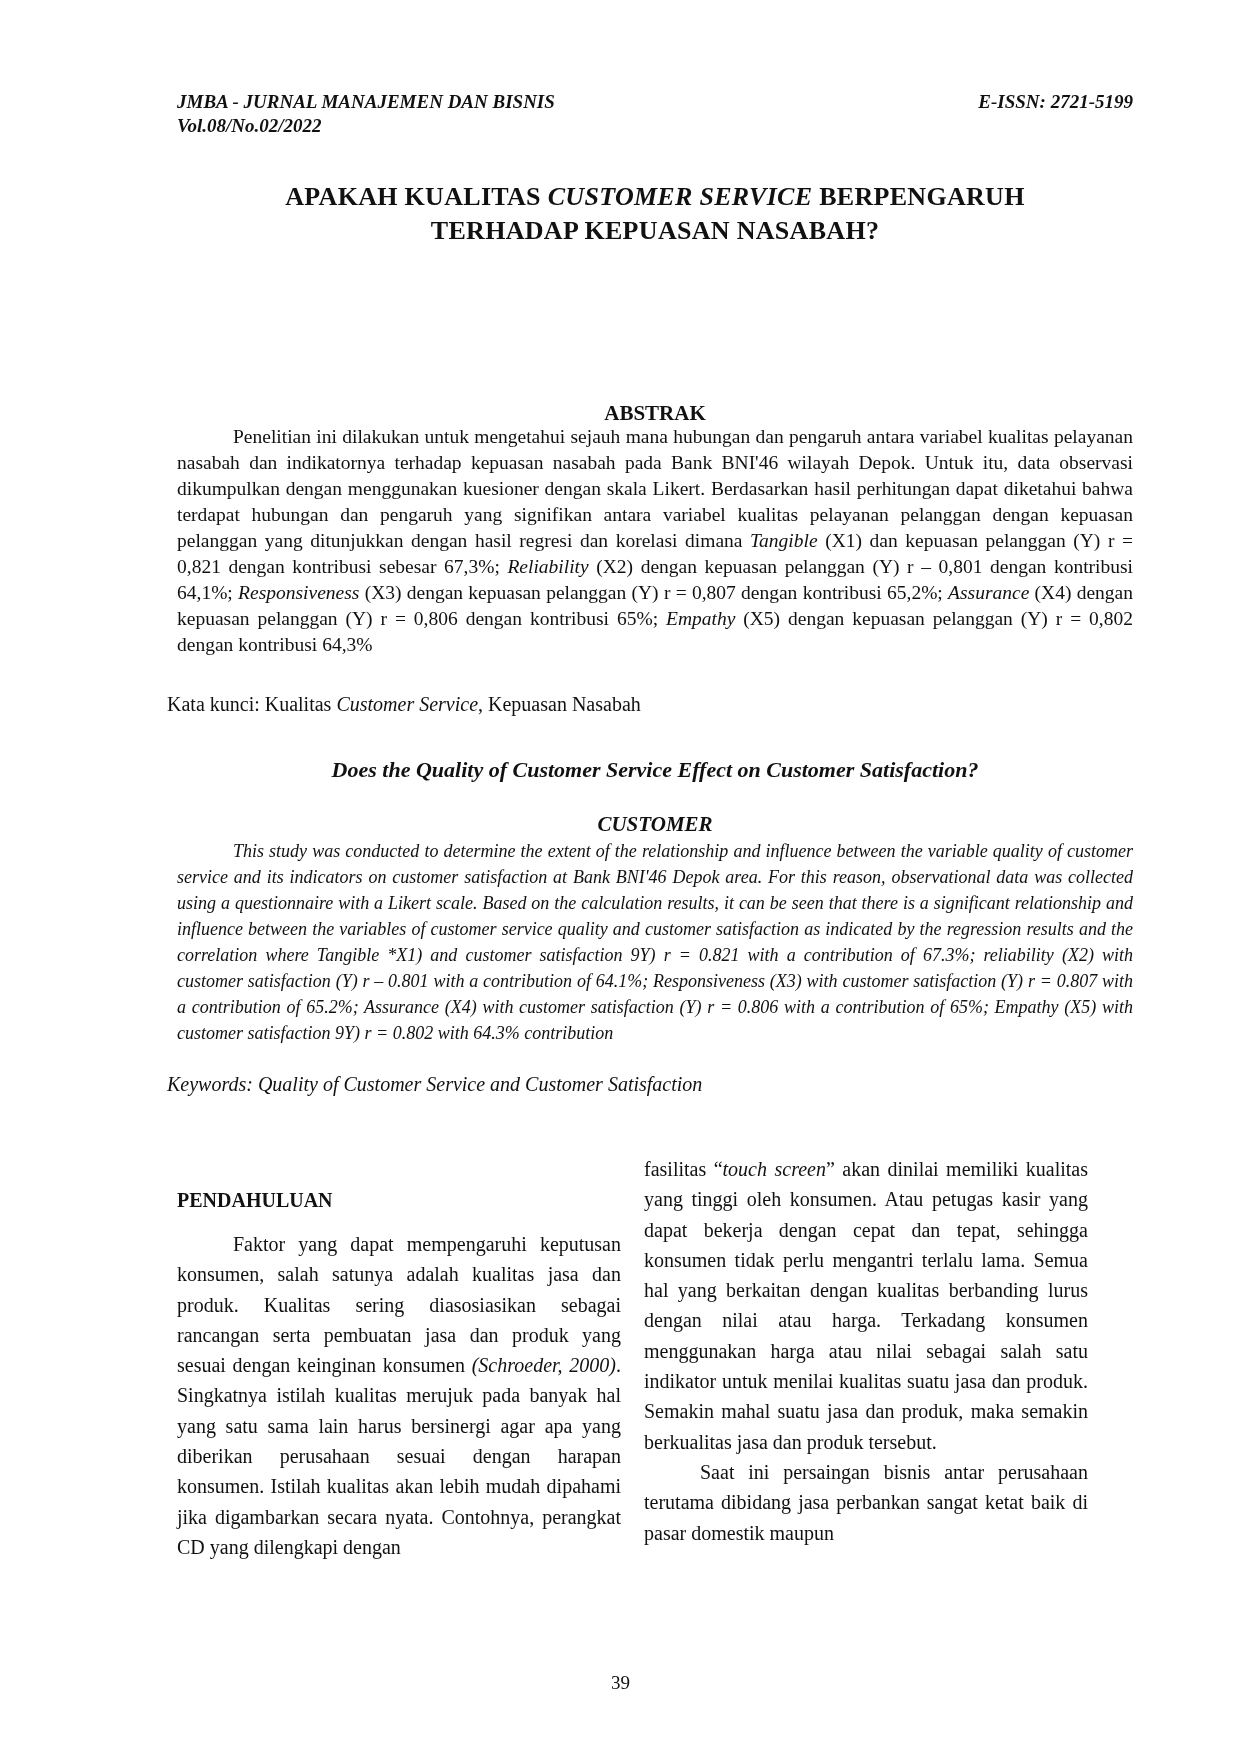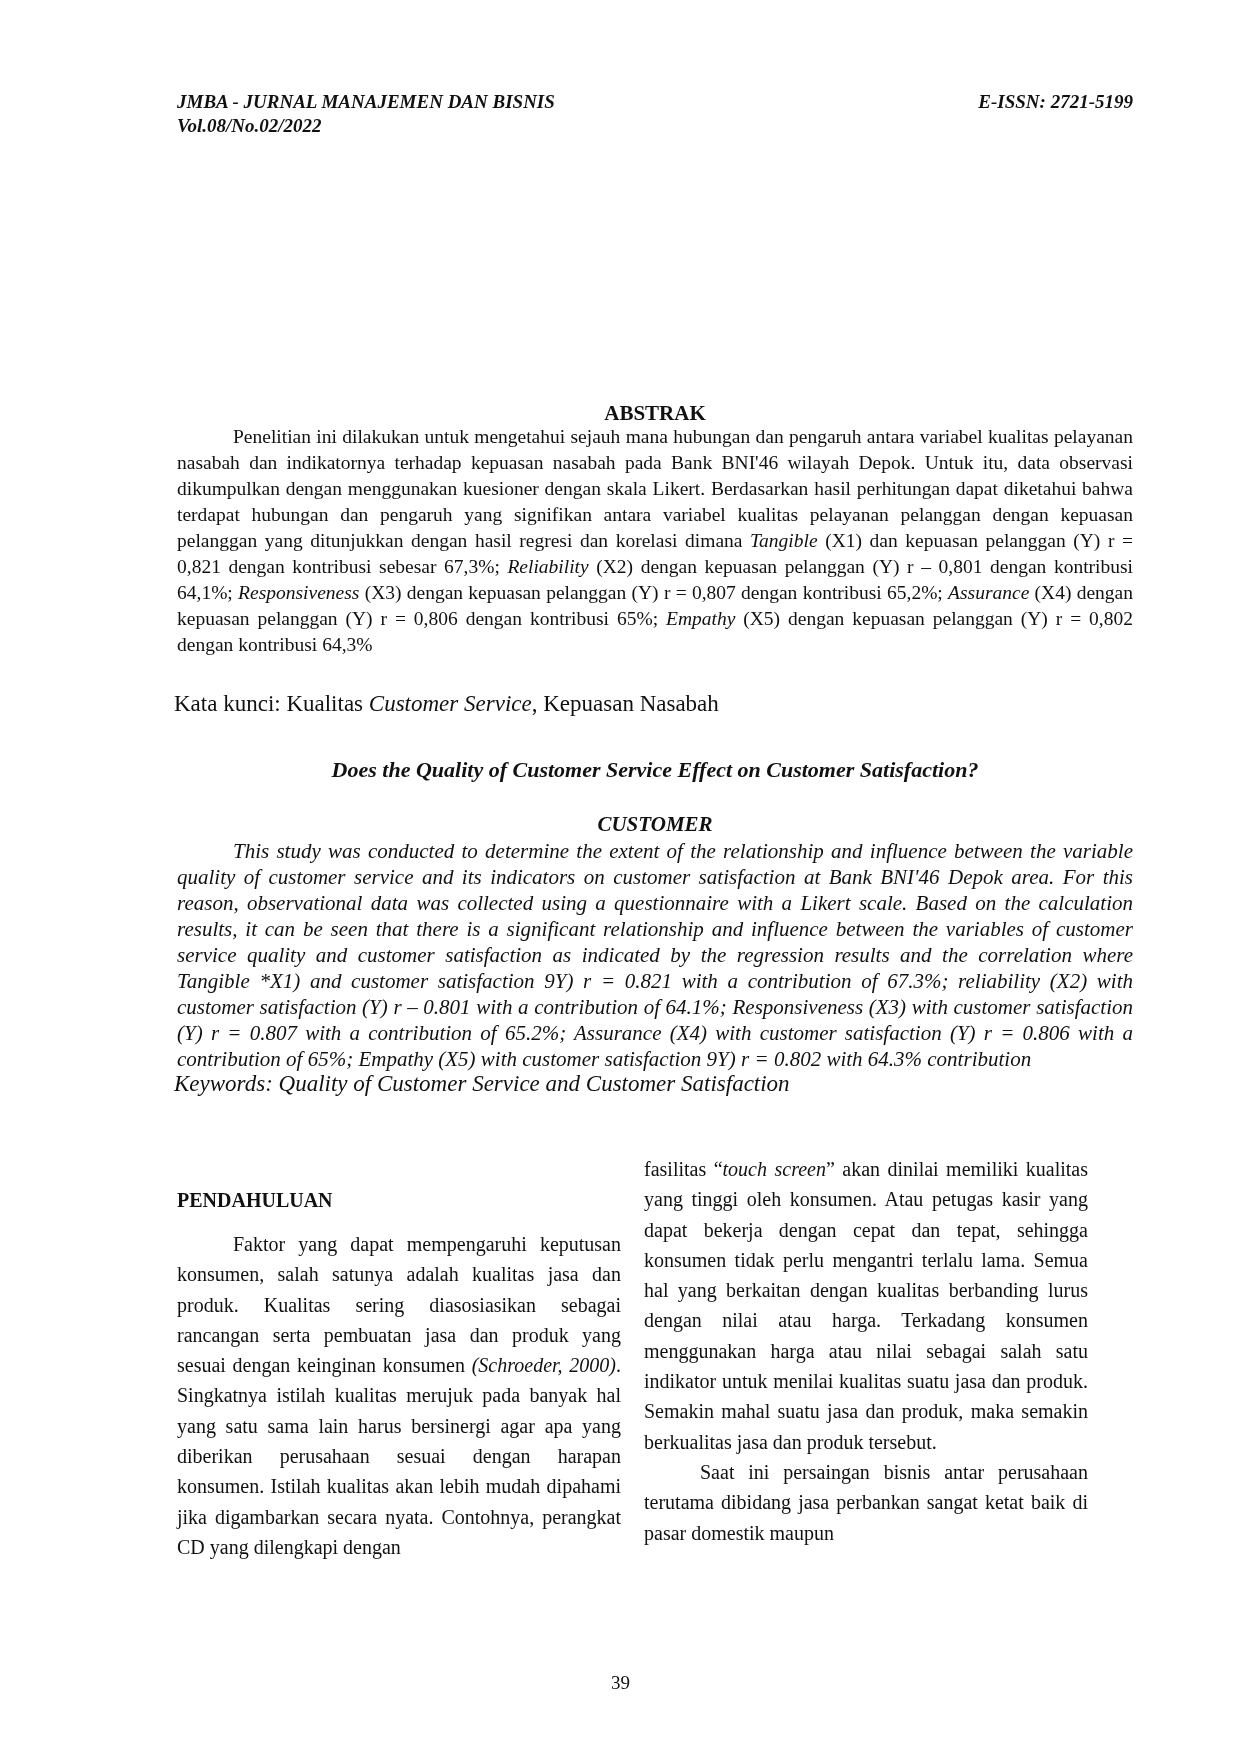--- a/index.html
+++ b/index.html
@@ -26,23 +26,23 @@
     .abs-heading { position: absolute; left: 177px; width: 956px; text-align: center; font-size: 21px; font-weight: bold; }
     .abstrak-h { top: 401px; }
     .abstract-h { top: 812px; font-style: italic; }
 
     .abs-body {
       position: absolute; left: 177px; width: 956px; text-align: justify;
       font-size: 19.5px; line-height: 26px;
     }
     .abs-body p { margin: 0; text-indent: 56px; }
     .abs-id { top: 424px; }
-    .abs-en { top: 838px; font-style: italic; font-size: 21px; line-height: 26px; }
+    .abs-en { top: 838px; font-style: italic; font-size: 18px; line-height: 26px; }
 
-    .kw { position: absolute; left: 174px; width: 956px; font-size: 23px; line-height: 26px; }
+    .kw { position: absolute; left: 167px; width: 956px; font-size: 20px; line-height: 26px; }
     .kw-id { top: 691px; }
     .kw-en { top: 1071px; font-style: italic; }
 
     .en-title {
       position: absolute; left: 177px; top: 755px; width: 956px; text-align: center;
       font-style: italic; font-weight: bold; font-size: 22px; line-height: 30px;
     }
 
     .col { position: absolute; width: 444px; font-size: 20px; line-height: 30.3px; text-align: justify; }
     .col-left { left: 177px; top: 1185px; }
@@ -57,20 +57,26 @@
 <body>
 
 <div class="page">
 
   <div class="hdr hdr-left">
     <div>JMBA - JURNAL MANAJEMEN DAN BISNIS</div>
     <div>Vol.08/No.02/2022</div>
   </div>
   <div class="hdr hdr-right">E-ISSN:  2721-5199</div>
 
+  <div class="title">
+    <div>
+      <span>APAKAH KUALITAS </span><i>CUSTOMER SERVICE</i><span> BERPENGARUH</span>
+    </div>
+    <div>TERHADAP KEPUASAN NASABAH?</div>
+  </div>
 
 
   <div class="abs-heading abstrak-h">ABSTRAK</div>
   <div class="abs-body abs-id">
     <p><span>Penelitian ini dilakukan untuk mengetahui sejauh mana hubungan dan pengaruh antara variabel kualitas pelayanan nasabah dan indikatornya terhadap kepuasan nasabah pada Bank BNI'46 wilayah Depok. Untuk itu, data observasi dikumpulkan dengan menggunakan kuesioner dengan skala Likert. Berdasarkan hasil perhitungan dapat diketahui bahwa terdapat hubungan dan pengaruh yang signifikan antara variabel kualitas pelayanan pelanggan dengan kepuasan pelanggan yang ditunjukkan dengan hasil regresi dan korelasi dimana </span><i>Tangible</i><span> (X1) dan kepuasan pelanggan (Y) r = 0,821 dengan kontribusi sebesar 67,3%; </span><i>Reliability</i><span> (X2) dengan kepuasan pelanggan (Y) r – 0,801 dengan kontribusi 64,1%; </span><i>Responsiveness</i><span> (X3) dengan kepuasan pelanggan (Y) r = 0,807 dengan kontribusi 65,2%; </span><i>Assurance</i><span> (X4) dengan kepuasan pelanggan (Y) r = 0,806 dengan kontribusi 65%; </span><i>Empathy</i><span> (X5) dengan kepuasan pelanggan (Y) r = 0,802 dengan kontribusi 64,3%</span></p>
   </div>
   <div class="kw kw-id">
     <span>Kata kunci: Kualitas </span><i>Customer Service</i><span>, Kepuasan Nasabah</span>
   </div>
 

